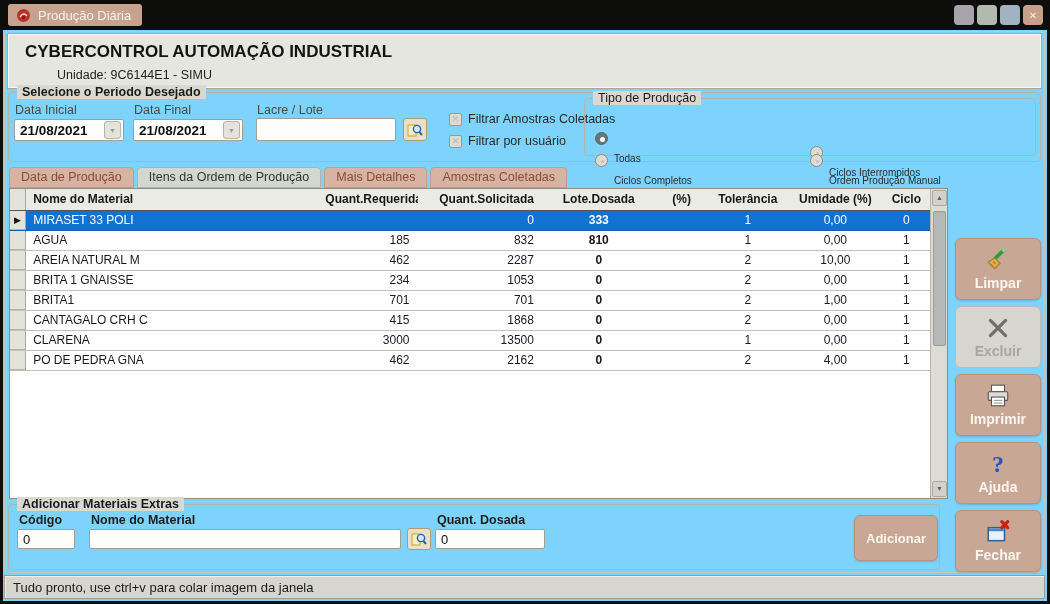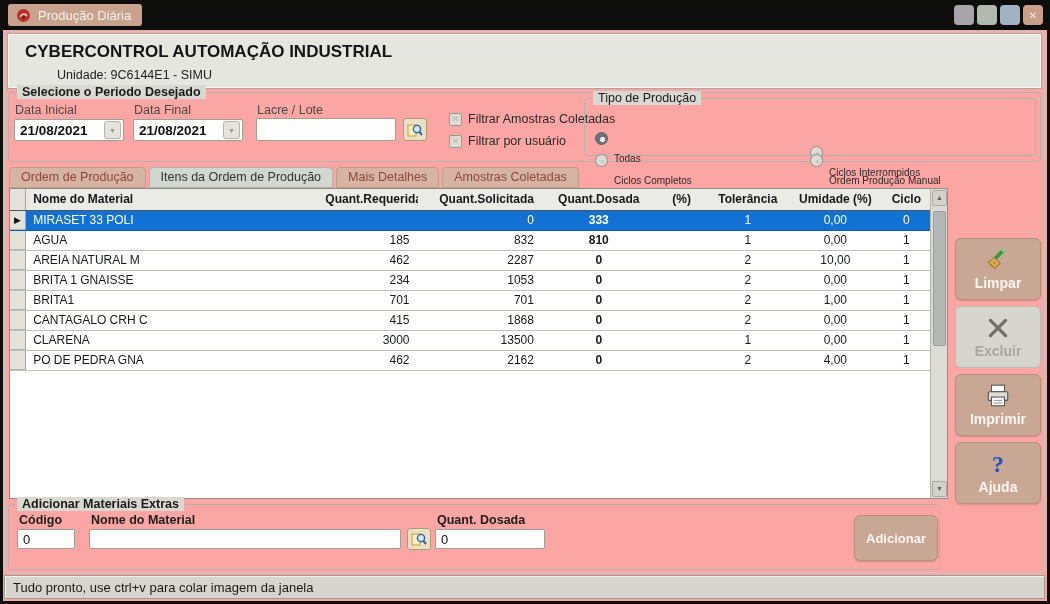--- a/index.html
+++ b/index.html
@@ -11,21 +11,21 @@
   .title-chip { position:absolute; left:8px; top:4px; height:22px; background:#c7a28f; border-radius:3px;
                 display:flex; align-items:center; gap:7px; padding:0 11px 0 8px; }
   .title-chip .t-text { color:#f7f1ea; font-size:13px; }
   .app-ico { width:15px; height:15px; display:inline-block; }
   .winbtns { position:absolute; right:7px; top:5px; display:flex; gap:3px; }
   .winbtn { width:20px; height:20px; border-radius:4px; display:flex; align-items:center; justify-content:center;
             font-size:10px; color:#f4efe8; }
   .wb1 { background:#a8a3ab; } .wb2 { background:#b2bab0; } .wb3 { background:#a3b2c2; } .wb4 { background:#c79f8a; }
 
   
-  .wbody { position:absolute; left:3px; top:30px; width:1044px; height:571px; background:#fca5a5;padding-left:11px; }
+  .wbody { position:absolute; left:3px; top:30px; width:1044px; height:571px; background:#7dd3fc;padding-left:11px; }
   .client-outline { position:absolute; left:1px; top:1px; width:1041px; height:542px;
                     border:1px solid #c6c6bc; border-radius:4px; pointer-events:none; }
 
   
   .hdr-panel { position:absolute; left:5px; top:4px; width:1033px; height:54px; background:#e6e6e0;
                border:1px solid #f6f6f2; box-shadow:0 0 0 1px #a9a9a1; }
   .hdr-title { position:absolute; left:16px; top:7px; font-size:17px; font-weight:bold; color:#141414; }
   .hdr-sub   { position:absolute; left:48px; top:33px; font-size:12.5px; color:#222; }
 
   
@@ -195,34 +195,34 @@
         <span class="radio-label">Ciclos Interrompidos</span>
       </div>
       <div class="radio-item" style="left:225px; top:36px;">
         <span class="rdot"></span>
         <span class="radio-label">Ordem Produção Manual</span>
       </div>
     </div>
   </div>
 
   <div class="tabs">
-    <div class="tab">Ordem de Produção</div>
+    <div class="tab">Data de Produção</div>
     <div class="tab active">Itens da Ordem de Produção</div>
     <div class="tab">Mais Detalhes</div>
     <div class="tab">Amostras Coletadas</div>
   </div>
 
   <div class="grid">
     <div class="grid-inner">
       <div class="g-header" id="grid-header">
           <div class="h-ind"></div>
           <div class="hcell c0">Nome do Material</div>
           <div class="hcell c1">Quant.Requerida</div>
           <div class="hcell c2">Quant.Solicitada</div>
-          <div class="hcell c3">Quant.Dosada</div>
+          <div class="hcell c3">Lote.Dosada</div>
           <div class="hcell c4">(%)</div>
           <div class="hcell c5">Tolerância</div>
           <div class="hcell c6">Umidade (%)</div>
           <div class="hcell c7">Ciclo</div>
         </div>
       <div id="grid-body">
           <div class="t-row selected">
             <div class="ind">▶</div>
             <div class="cell c0">MIRASET 33 POLI</div>
             <div class="cell c1"></div>
@@ -373,17 +373,27 @@
     <span class="a-label">Imprimir</span>
   </div>
   <div class="action-btn" style="top:412px;">
     <span class="a-icon">
       <svg viewBox="0 0 24 24" width="26" height="26">
           <text x="12" y="19" font-size="22" font-weight="bold" fill="#1e56c8" text-anchor="middle" font-family="Liberation Serif, serif">?</text>
         </svg>
     </span>
     <span class="a-label">Ajuda</span>
   </div>
+  <div class="action-btn" style="top:480px;">
+    <span class="a-icon">
+      <svg viewBox="0 0 24 24" width="26" height="26">
+          <rect x="3" y="8" width="15" height="12" fill="#eaf2fa" stroke="#2f5f9e" stroke-width="1.4"></rect>
+          <rect x="3.7" y="8.7" width="13.6" height="2.6" fill="#4a86c8"></rect>
+          <path d="M15.5 2.5 L21 8 M21 2.5 L15.5 8" stroke="#cc2200" stroke-width="3" stroke-linecap="round"></path>
+        </svg>
+    </span>
+    <span class="a-label">Fechar</span>
+  </div>
 
   <div class="statusbar">
     <span>Tudo pronto, use ctrl+v para colar imagem da janela</span>
   </div>
 </div>
 
 </body></html>

